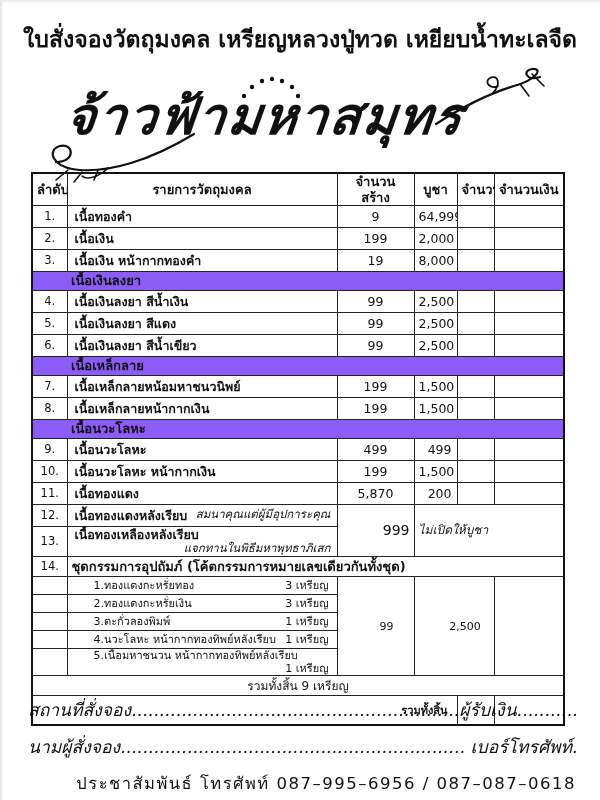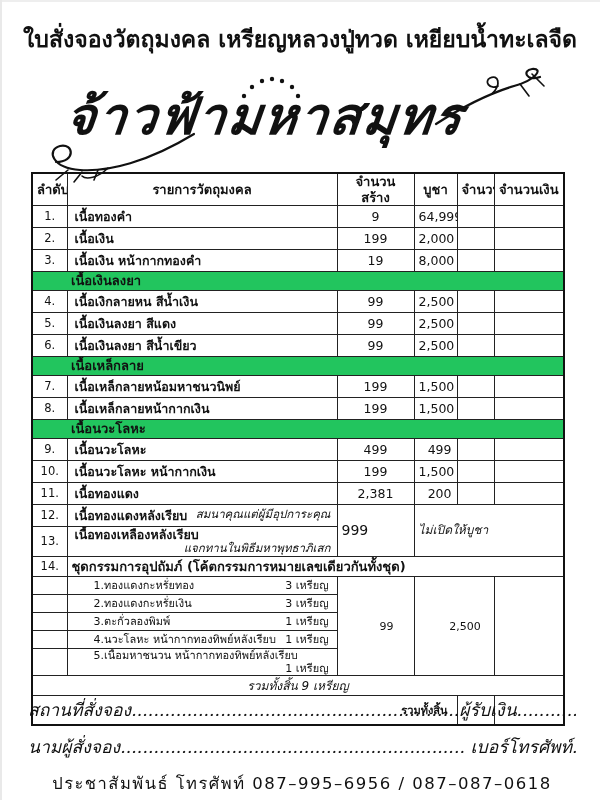--- a/index.html
+++ b/index.html
@@ -35,45 +35,45 @@
     border:1px solid #222; padding:0 4px; font-size:12.5px; line-height:1.2;
     overflow:hidden; vertical-align:middle;
   }
   tr.head th { height:20px; font-size:13px; font-weight:bold; text-align:center; }
   tr.item td { height:21px; }
   td.c-no   { text-align:center; font-size:11.5px; }
   td.c-name { font-weight:bold; padding-left:7px; }
   td.c-made { text-align:center; }
   td.c-price{ text-align:right; padding-right:5px; }
   tr.section td {
-    height:18px; background:#22c55e; font-weight:bold; font-size:13px;
+    height:18px; background:#8b5cf6; font-weight:bold; font-size:13px;
     padding-left:38px;
   }
   tr.merged td { height:21px; }
   span.note { float:right; font-style:italic; font-weight:normal; font-size:11.5px; padding-right:2px; }
-  td.merged-made { text-align:left; font-size:14px; }
+  td.merged-made { text-align:right; font-size:14px; }
   td.not-for-sale { text-align:left; font-style:italic; font-size:12px; }
   tr.set-header td { height:19px; }
   td.set-title { font-weight:bold; font-size:13px; }
   tr.sub td { height:17px; font-size:11px;padding-left:26px; }
   td.sub-name { padding-left:7px; }
   span.sub-qty { float:right; padding-right:4px; }
   td.set-made, td.set-price { text-align:center; font-size:14px; }
-  tr.sum td { height:19px; text-align:center; font-size:12px;font-style:italic; }
+  tr.sum td { height:19px; text-align:center; font-size:12px; }
   tr.grand td { height:28px; }
   td.grand-label { text-align:right; font-weight:bold; font-size:11px; padding-right:9px; }
   
   .footer { position:absolute; left:28px; right:24px; top:696px; }
   .sig-line {
     font-family:"DejaVu Serif", serif; font-style:italic; font-size:17.5px;
     white-space:nowrap; overflow:hidden; height:30px; margin-bottom:7px;
   }
   .contact-line {
     margin-top:2px; font-size:16.5px; letter-spacing:1.5px; white-space:nowrap;
-    overflow:hidden; text-align:center;
+    overflow:hidden; text-align:right;
   }
 </style>
 </head>
 <body>
 
 <div class="page">
 
   <div class="subtitle">ใบสั่งจองวัตถุมงคล เหรียญหลวงปู่ทวด เหยียบน้ำทะเลจืด</div>
 
   <div class="title-wrap">
@@ -143,21 +143,21 @@
       <td></td>
       <td></td>
     </tr>
 
     <tr class="section">
       <td colspan="6">เนื้อเงินลงยา</td>
     </tr>
 
     <tr class="item">
       <td class="c-no">4.</td>
-      <td class="c-name">เนื้อเงิกลายหน สีน้ำเงิน</td>
+      <td class="c-name">เนื้อเงินลงยา สีน้ำเงิน</td>
       <td class="c-made">99</td>
       <td class="c-price">2,500</td>
       <td></td>
       <td></td>
     </tr>
     <tr class="item">
       <td class="c-no">5.</td>
       <td class="c-name">เนื้อเงินลงยา สีแดง</td>
       <td class="c-made">99</td>
       <td class="c-price">2,500</td>
@@ -210,21 +210,21 @@
       <td class="c-no">10.</td>
       <td class="c-name">เนื้อนวะโลหะ หน้ากากเงิน</td>
       <td class="c-made">199</td>
       <td class="c-price">1,500</td>
       <td></td>
       <td></td>
     </tr>
     <tr class="item">
       <td class="c-no">11.</td>
       <td class="c-name">เนื้อทองแดง</td>
-      <td class="c-made">2,381</td>
+      <td class="c-made">5,870</td>
       <td class="c-price">200</td>
       <td></td>
       <td></td>
     </tr>
 
     <tr class="merged">
       <td class="c-no">12.</td>
       <td class="c-name">
         <span>เนื้อทองแดงหลังเรียบ</span>
         <span class="note">สมนาคุณแต่ผู้มีอุปการะคุณ</span>

